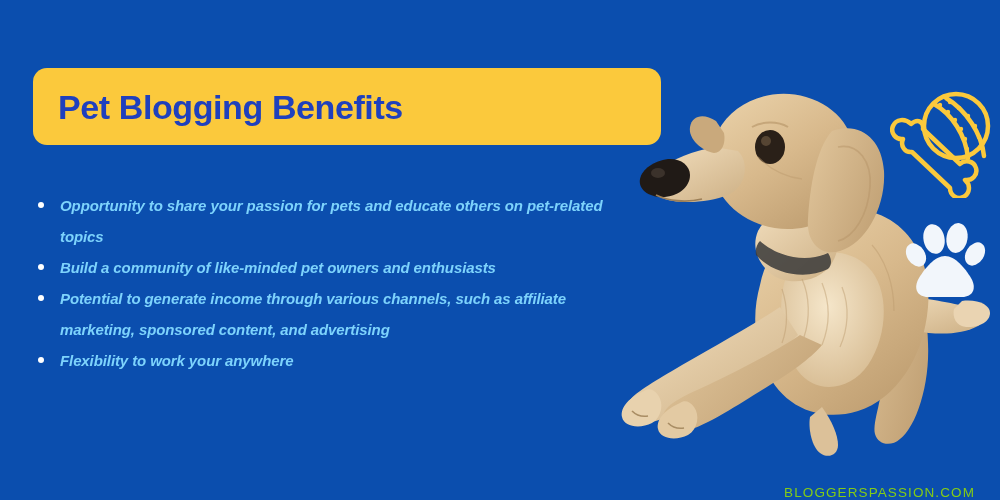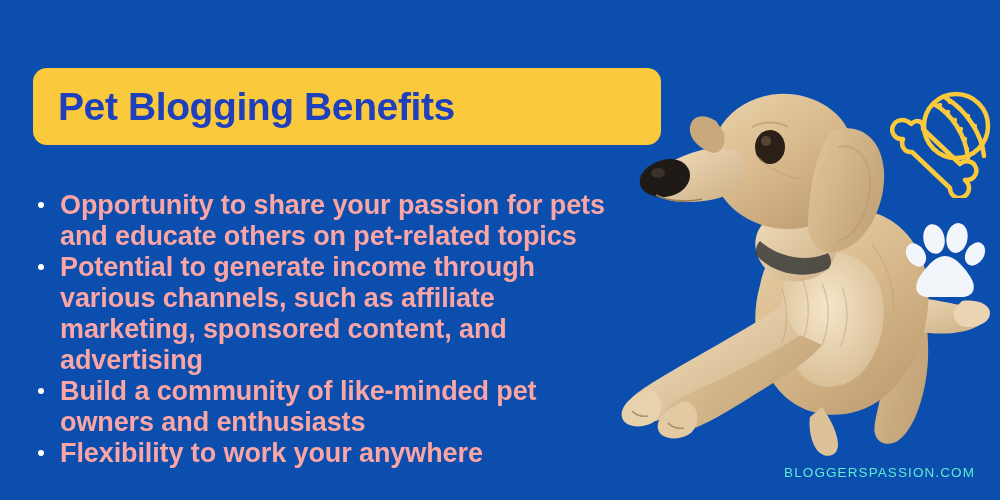--- a/index.html
+++ b/index.html
@@ -24,46 +24,47 @@
     width: 628px;
     height: 77px;
     background: #fbc93c;
     border-radius: 14px;
     display: flex;
     align-items: center;
   }
   #title-text {
     margin-left: 25px;
     color: #1f40bd;
-    font-size: 39px;
+    font-size: 34px;
     font-weight: bold;
     letter-spacing: -0.4px;
     line-height: 1;
     white-space: nowrap;
   }
 
   
   #benefits-list {
     position: absolute;
     left: 33px;
     top: 190px;
     width: 600px;
     list-style: none;
     margin: 0;
     padding: 0;
   }
   .benefit-item {
     position: relative;
     padding-left: 27px;
-    color: #fca5a5;
-    font-size: 27px;
+    color: #7dd3fc;
+    font-size: 15px;
     font-weight: bold;
     line-height: 31px;
     letter-spacing: -0.1px;
     margin-bottom: 0px;
+    font-style: italic;
   }
   .benefit-bullet {
     position: absolute;
     left: 5px;
     top: 12px;
     width: 6px;
     height: 6px;
     border-radius: 50%;
     background: #ffffff;
   }
@@ -90,22 +91,22 @@
     left: 610px;
     top: 35px;
     width: 390px;
     height: 430px;
   }
 
   
   #footer-credit {
     position: absolute;
     right: 25px;
-    bottom: 20px;
-    color: #5eead4;
+    bottom: 0;
+    color: #84cc16;
     font-size: 13.5px;
     letter-spacing: 1.1px;
     font-weight: normal;
   }
 </style>
 </head>
 <body>
 
 <div id="canvas">
 
@@ -113,25 +114,25 @@
     <div id="title-text">Pet Blogging Benefits</div>
   </div>
 
   <ul id="benefits-list">
     <li class="benefit-item">
       <span class="benefit-bullet"></span>
       <span>Opportunity to share your passion for pets and educate others on pet-related topics</span>
     </li>
     <li class="benefit-item">
       <span class="benefit-bullet"></span>
+      <span>Build a community of like-minded pet owners and enthusiasts</span>
+    </li>
+    <li class="benefit-item">
+      <span class="benefit-bullet"></span>
       <span>Potential to generate income through various channels, such as affiliate marketing, sponsored content, and advertising</span>
-    </li>
-    <li class="benefit-item">
-      <span class="benefit-bullet"></span>
-      <span>Build a community of like-minded pet owners and enthusiasts</span>
     </li>
     <li class="benefit-item">
       <span class="benefit-bullet"></span>
       <span>Flexibility to work your anywhere</span>
     </li>
   </ul>
 
   <svg id="dog-photo" viewBox="0 0 390 430" xmlns="http://www.w3.org/2000/svg">
     <defs>
       <linearGradient id="furA" x1="0.2" y1="0" x2="0.9" y2="1">

